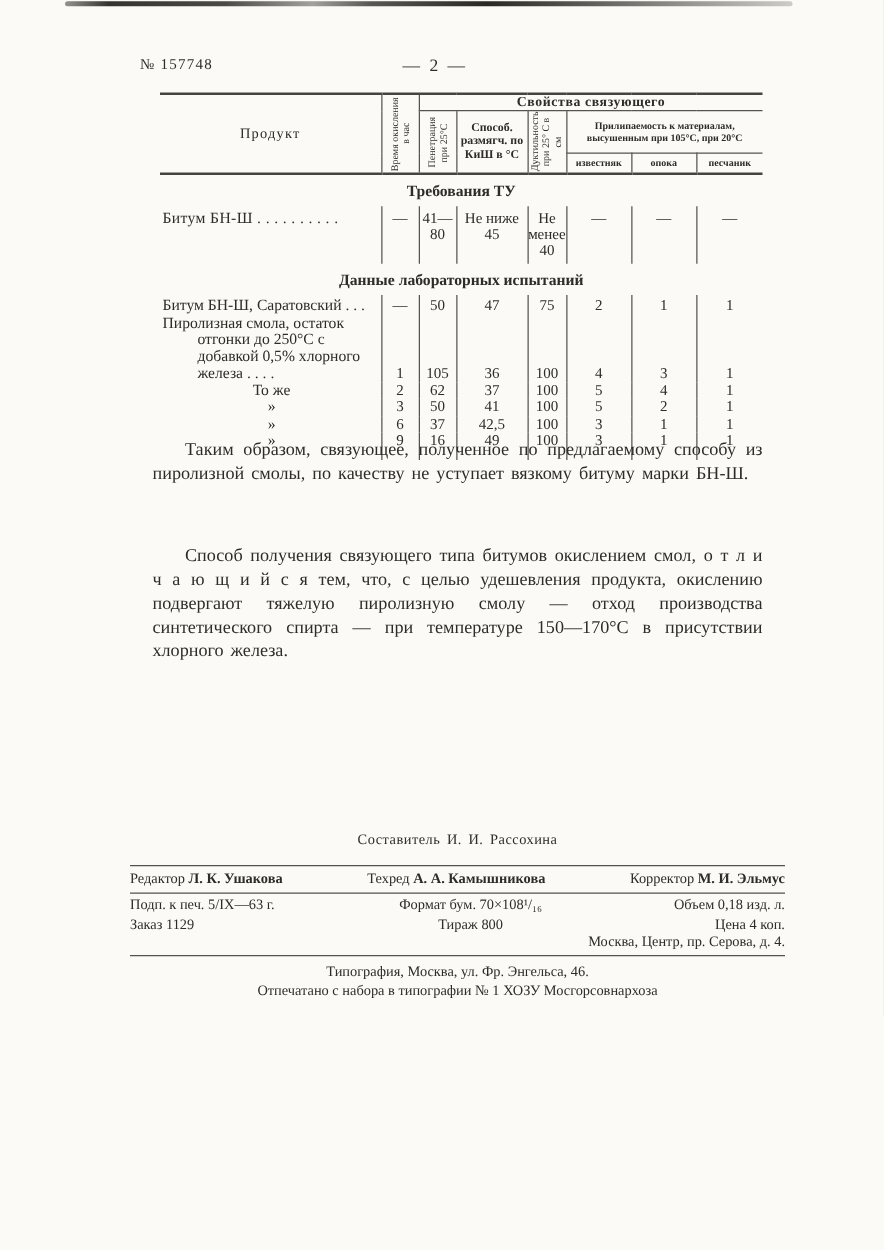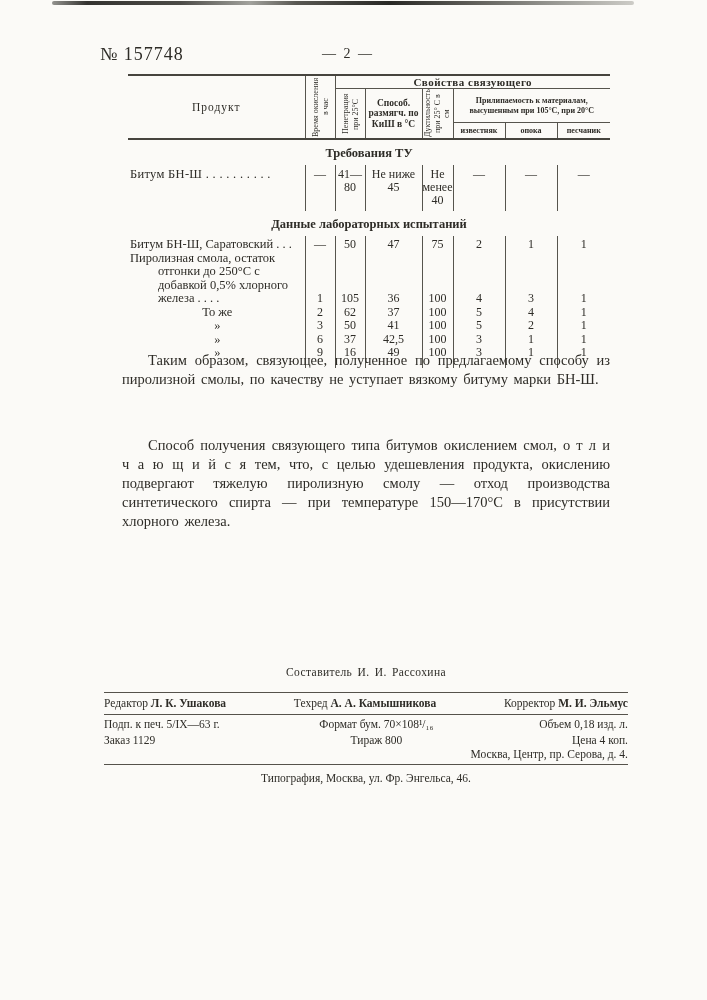--- a/index.html
+++ b/index.html
@@ -8,21 +8,21 @@
     background:#fbfaf7; overflow:hidden;
     font-family:"Liberation Serif","DejaVu Serif",serif;
     color:#2e2c27;
   }
   
   .scan-edge {
     position:absolute; top:1px; left:52px; width:582px; height:4px;
     background:linear-gradient(90deg,#8a8a86 0%,#23221f 6%,#3c3b37 22%,#9a9a95 34%,#4a4944 42%,#161613 58%,#504f4a 72%,#8e8e89 86%,#c9c8c3 100%);
     border-radius:2px; opacity:.92;
   }
-  .doc-number { position:absolute; top:44px; left:100px; font-size:18px; letter-spacing:1px; }
+  .doc-number { position:absolute; top:44px; left:112px; font-size:12px; letter-spacing:1px; }
   .page-number { position:absolute; top:46px; left:300px; width:96px; text-align:center; font-size:14px; letter-spacing:2px; }
 
   
   .tbl-wrap { position:absolute; top:74px; left:128px; width:482px; }
   table.props { border-collapse:collapse; width:482px; table-layout:fixed; }
   table.props th, table.props td { padding:0; }
   thead tr:first-child th { border-top:2px solid #46443e; }
   th.bl, td.bl { border-left:1px solid #56544d; }
   th.hdr-bot { border-bottom:2px solid #46443e; }
   .c-group { border-bottom:1px solid #56544d; font-size:11px; font-weight:bold; text-align:center; letter-spacing:.5px; padding:2px 0 1px; }
@@ -226,15 +226,16 @@
       <span class="r">Объем 0,18 изд. л.</span>
     </div>
     <div class="meta-row">
       <span class="l">Заказ 1129</span>
       <span class="c">Тираж 800</span>
       <span class="r">Цена 4 коп.</span>
     </div>
     <div class="addr-line">Москва, Центр, пр. Серова, д. 4.</div>
     <hr class="rule2">
     <div class="print-line1">Типография, Москва, ул. Фр. Энгельса, 46.</div>
+    <div class="print-line2">Отпечатано с набора в типографии № 1 ХОЗУ Мосгорсовнархоза</div>
   </div>
 
 </div>
 
 </body></html>

